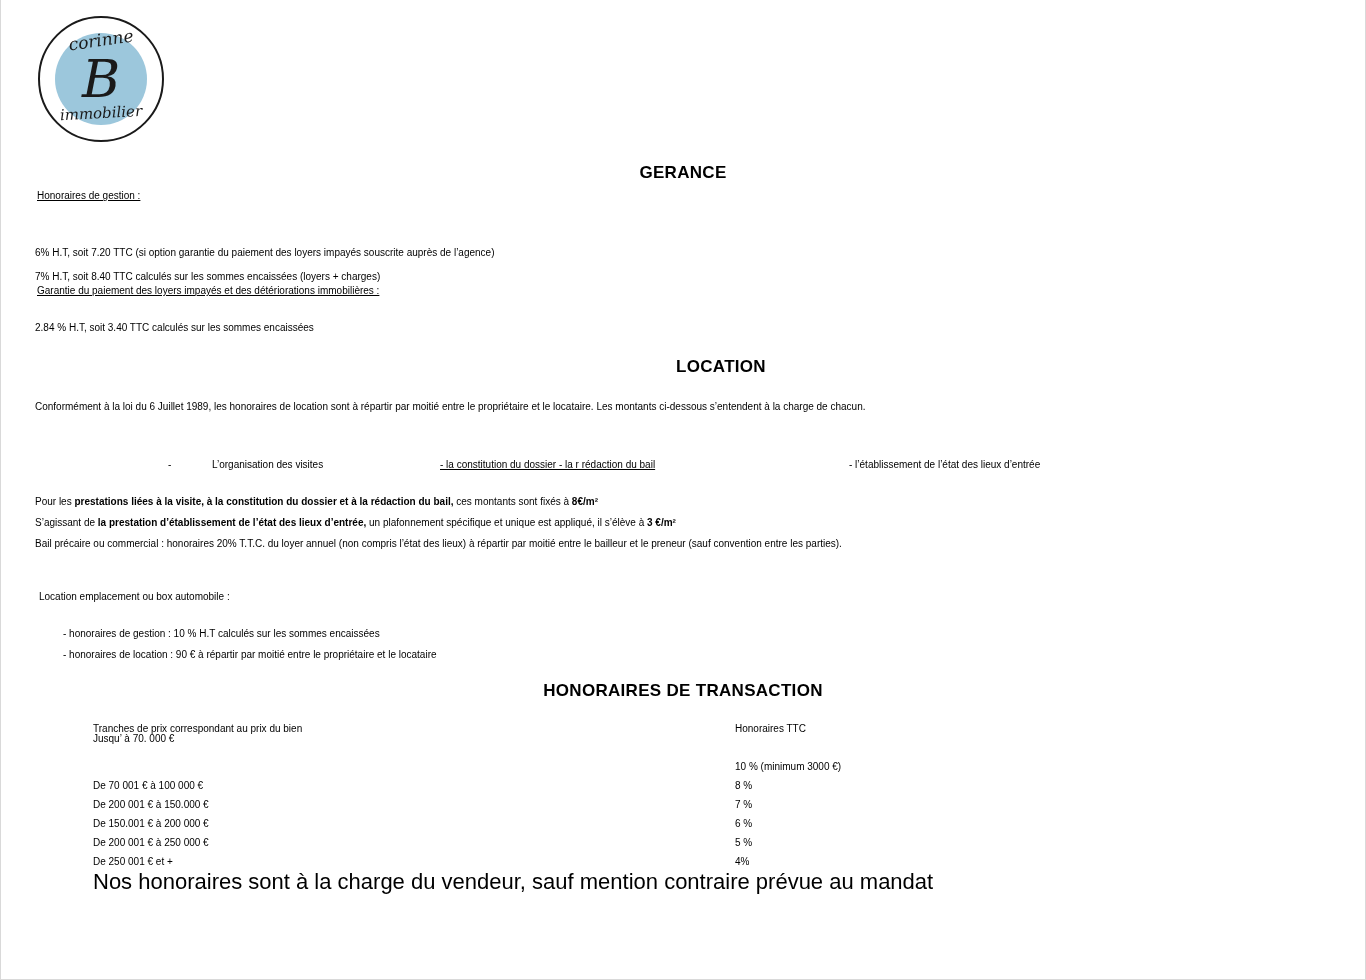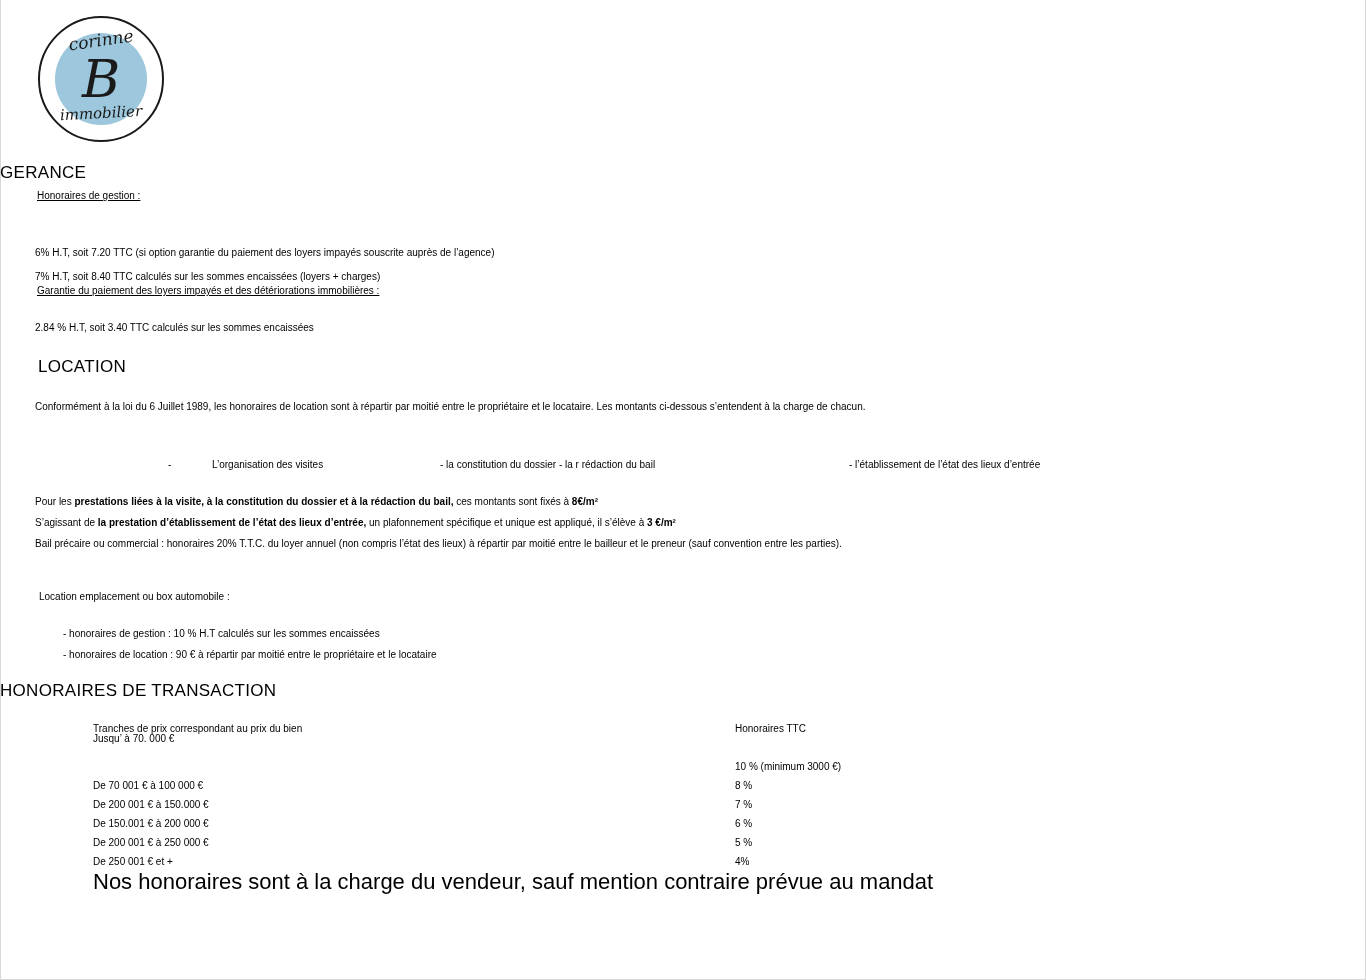--- a/index.html
+++ b/index.html
@@ -102,22 +102,22 @@
 
   
   .doc {
     position: absolute;
     left: 0; top: 0;
     width: 1366px;
   }
   .heading {
     position: absolute;
     width: 1366px;
-    text-align: left;
-    font-weight: normal;
+    text-align: center;
+    font-weight: bold;
     font-size: 17px;
     letter-spacing: 0.3px;
   }
   .t {
     position: absolute;
     font-size: 10px;
     line-height: 20px;
     white-space: nowrap;
   }
   .t.wrap {
@@ -160,21 +160,21 @@
     <div class="t u" style="left:37px; top:281px;">Garantie du paiement des loyers impayés et des détériorations immobilières :</div>
 
     <div class="t" style="left:35px; top:318px;">2.84 % H.T, soit 3.40 TTC calculés sur les sommes encaissées</div>
 
     <div class="heading" style="top:357px;padding-left:38px;">LOCATION</div>
 
     <div class="t wrap" style="left:35px; top:397px; width:1222px;">Conformément à la loi du 6 Juillet 1989, les honoraires de location sont à répartir par moitié entre le propriétaire et le locataire. Les montants ci-dessous s’entendent à la charge de chacun.</div>
 
     <div class="t" style="left:168px; top:455px;">-</div>
     <div class="t" style="left:212px; top:455px;">L’organisation des visites</div>
-    <div class="t" style="left:440px; top:455px;">- la constitution du dossier - la r rédaction du bail</div>
+    <div class="t" style="left:440px; top:455px;text-decoration:underline;">- la constitution du dossier - la r rédaction du bail</div>
     <div class="t" style="left:849px; top:455px;">- l’établissement de l’état des lieux d’entrée</div>
 
     <div class="t" style="left:35px; top:492px;">
       <span>Pour les </span><span class="b">prestations liées à la visite, à la constitution du dossier et à la rédaction du bail,</span><span> ces montants sont fixés à </span><span class="b">8€/m²</span>
     </div>
 
     <div class="t" style="left:35px; top:513px;">
       <span>S’agissant de </span><span class="b">la prestation d’établissement de l’état des lieux d’entrée,</span><span> un plafonnement spécifique et unique est appliqué, il s’élève à </span><span class="b">3 €/m²</span>
     </div>
 

